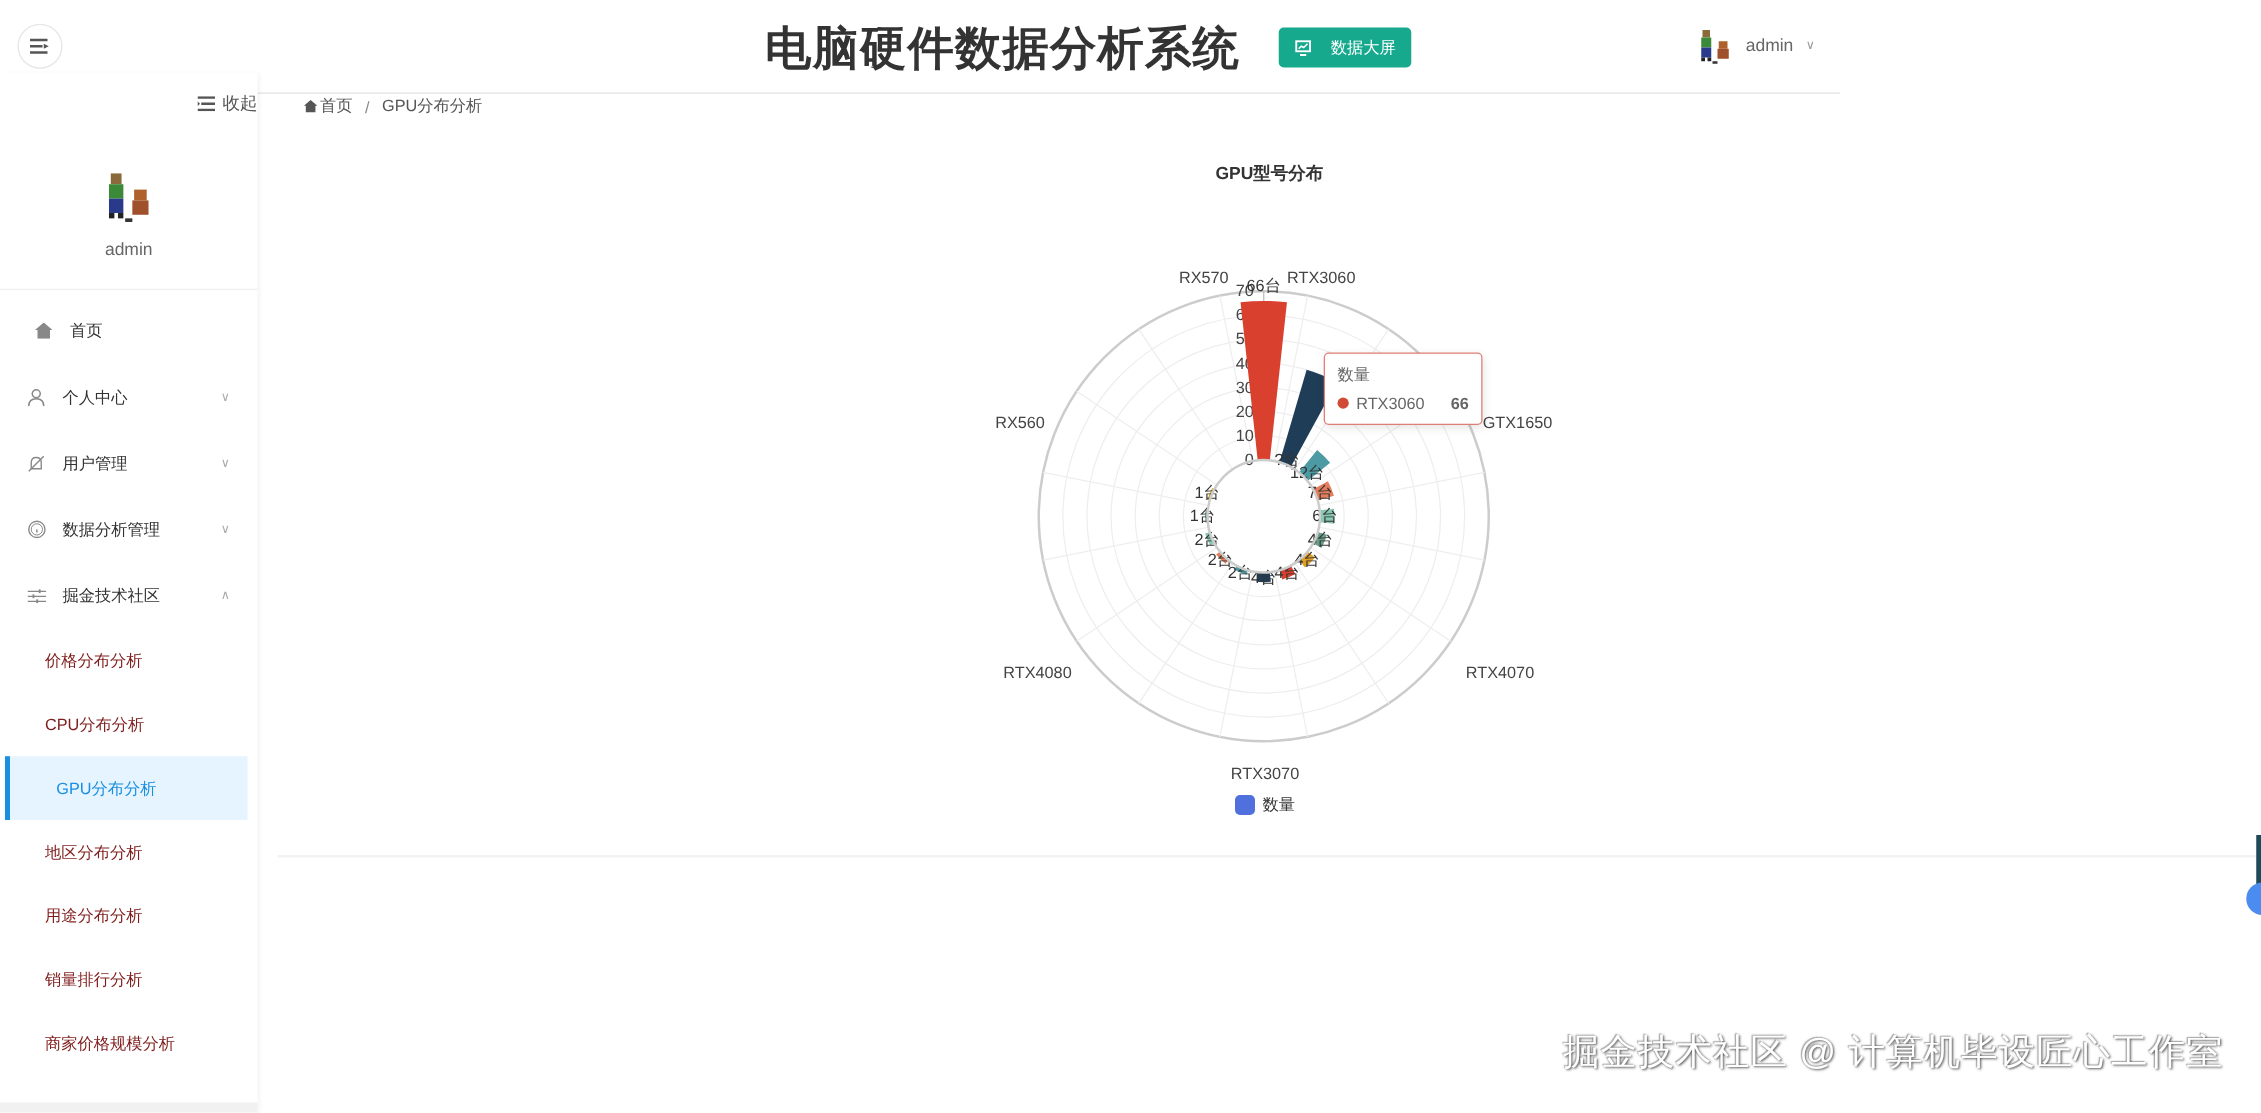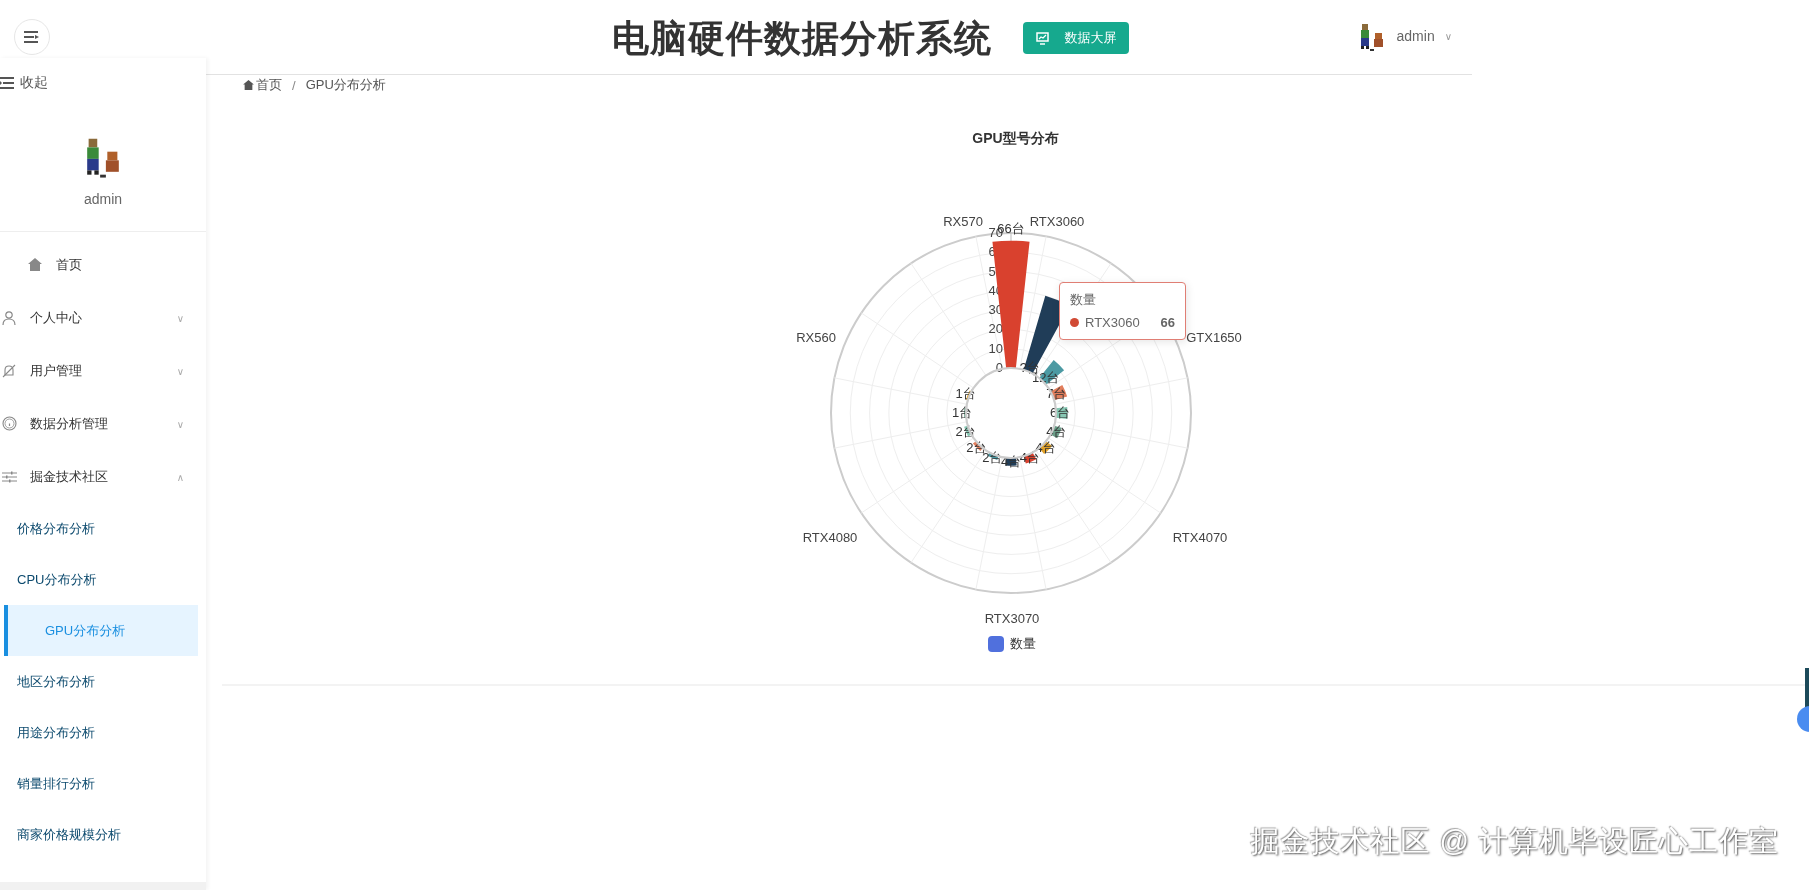--- a/index.html
+++ b/index.html
@@ -4,28 +4,28 @@
   <style>
     * { box-sizing: border-box; margin: 0; padding: 0; }
     html, body { width: 1809px; height: 890px; overflow: hidden; background: #fff; font-family: "Liberation Sans", "DejaVu Sans", sans-serif; color: #333; }
     .topbar { position: absolute; left: 0; top: 0; width: 1472px; height: 75px; background: #fff; border-bottom: 1px solid #e2e2e2; }
     .menu-toggle { position: absolute; left: 14px; top: 19px; width: 36px; height: 36px; border-radius: 50%; border: 1px solid #e6e6e6; background: #fff; display: flex; align-items: center; justify-content: center; cursor: pointer; }
     .app-title { position: absolute; left: 612px; top: 14px; font-size: 37px; font-weight: bold; color: #333; letter-spacing: 1px; font-family: "DejaVu Sans", sans-serif; }
     .bigscreen-btn { position: absolute; left: 1023px; top: 22px; width: 106px; height: 32px; border-radius: 4px; background: #16a98e; color: #fff; font-size: 13px; display: flex; align-items: center; justify-content: center; gap: 16px; cursor: pointer; }
     .user-area { position: absolute; right: 20px; top: 20px; display: flex; align-items: center; gap: 10px; color: #666; font-size: 14px; cursor: pointer; }
     .avatar-sm { width: 30px; height: 32px; position: relative; }
     .sidebar { position: absolute; left: 0; top: 58px; width: 206px; height: 832px; background: #fff; box-shadow: 2px 0 4px rgba(0,0,0,0.05); }
-    .collapse-row { height: 50px; display: flex; align-items: center; justify-content: flex-start; gap: 6px; font-size: 14px; color: #555; cursor: pointer; }
+    .collapse-row { height: 50px; display: flex; align-items: center; justify-content: flex-end; gap: 6px; font-size: 14px; color: #555; cursor: pointer; }
     .profile { height: 124px; display: flex; flex-direction: column; align-items: center; justify-content: center; border-bottom: 1px solid #eee; }
     .avatar-lg { width: 46px; height: 46px; position: relative; }
     .profile-name { margin-top: 12px; font-size: 14px; color: #666; }
-    .nav-item { height: 53px; display: flex; align-items: center; font-size: 13px; color: #333; position: relative; cursor: pointer; }
+    .nav-item { height: 53px; display: flex; align-items: center; padding-left: 20px; font-size: 13px; color: #333; position: relative; cursor: pointer; }
     .nav-item .ico { width: 18px; height: 18px; margin-right: 12px; display: flex; align-items: center; justify-content: center; color: #888; }
     .nav-item .chev { position: absolute; right: 22px; top: 50%; transform: translateY(-50%); color: #aaa; font-size: 10px; }
-    .sub-item { height: 51px; display: flex; align-items: center; padding-left: 17px; font-size: 13px; color: #0c4a6e; cursor: pointer; }
+    .sub-item { height: 51px; display: flex; align-items: center; padding-left: 36px; font-size: 13px; color: #7f1d1d; cursor: pointer; }
     .sub-item.active { background: #e6f4ff; color: #1a8fe0; border-left: 4px solid #1a8fe0; padding-left: 37px; margin: 0 8px 0 4px; width: 194px; }
     .side-scroll { position: absolute; left: 0; bottom: 0; width: 206px; height: 8px; background: #f1f1f1; }
     .breadcrumb { position: absolute; left: 243px; top: 76px; font-size: 13px; color: #555; display: flex; align-items: center; gap: 6px; }
     .content-card { position: absolute; left: 222px; top: 108px; width: 1587px; height: 578px; background: #fff; border-bottom: 2px solid #f3f3f3; }
     .chart-title { position: absolute; left: 0; width: 100%; top: 22px; text-align: center; font-size: 14px; font-weight: bold; color: #333; }
     svg text { font-family: "Liberation Sans", "DejaVu Sans", sans-serif; }
     .tooltip { position: absolute; left: 1059px; top: 282px; width: 127px; height: 58px; background: #fff; border: 1px solid #e07e74; border-radius: 4px; box-shadow: 1px 2px 8px rgba(0,0,0,0.1); padding: 8px 10px; font-size: 13px; color: #666; }
     .tooltip .row { margin-top: 6px; display: flex; align-items: center; }
     .tooltip .dot { width: 9px; height: 9px; border-radius: 50%; background: #d14a35; margin-right: 6px; }
     .tooltip .val { margin-left: auto; font-weight: bold; color: #666; }

